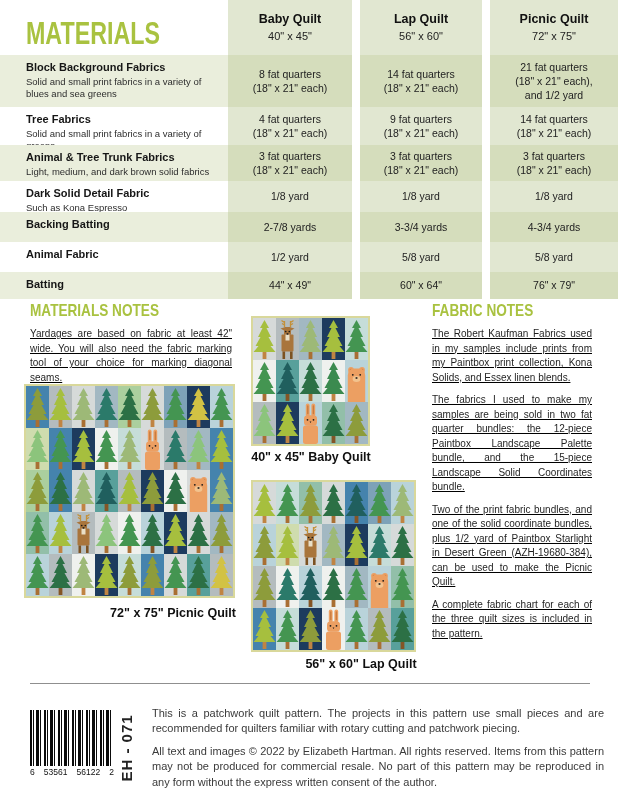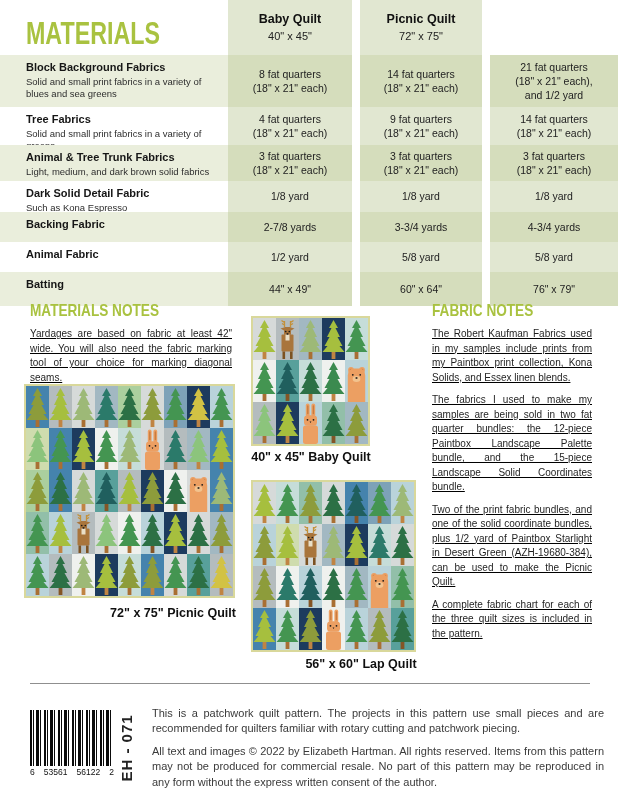--- a/index.html
+++ b/index.html
@@ -15,21 +15,21 @@
             font-size:10.5px; line-height:1.35; color:#222; white-space:pre-line;
             background:var(--col, #e1e7d1); padding:2px 4px; }
   .tc.val.g2, .tc.val.g3 { border-left:8px solid #fff; }
   .trow.odd .tc.left { background:#eaeedc; }
   .trow.odd .tc.val { background:#d5ddbc; }
   .tc.left { padding:6px 10px 2px 26px; }
   .rlabel { font-size:11px; font-weight:bold; color:#161616; line-height:1.25; }
   .rdesc  { font-size:9.5px; color:#2e2e2e; line-height:1.3; margin-top:1px; }
   .thead { height:55px; }
   .rh1{height:52px} .rh2{height:38px} .rh3{height:36px} .rh4{height:31px}
-  .rh5{height:30px} .rh6{height:30px} .rh7{height:34px}
+  .rh5{height:30px} .rh6{height:30px} .rh7{height:27px}
   .thead .tc.val { flex-direction:column; justify-content:center; }
   .col-name { font-size:12.5px; font-weight:bold; color:#111; }
   .col-size { font-size:11px; color:#222; margin-top:1px; }
   .big-title { display:inline-block; font-size:31px; font-weight:bold; color:#a9c240;
                transform:scaleX(0.75); transform-origin:left center; white-space:nowrap;
                margin-top:10px; letter-spacing:0; }
 
   
   .sec-title { display:inline-block; font-size:17px; font-weight:bold; color:#a9c240;
                transform:scaleX(0.8); transform-origin:left center; white-space:nowrap;
@@ -73,20 +73,24 @@
 
   <div class="mat-table">
     <div class="trow thead">
       <div class="tc left">
         <span class="big-title">MATERIALS</span>
       </div>
       <div class="tc val g1">
         <div class="col-name">Baby Quilt</div>
         <div class="col-size">40" x 45"</div>
       </div>
+      <div class="tc val g2">
+        <div class="col-name">Lap Quilt</div>
+        <div class="col-size">56" x 60"</div>
+      </div>
       <div class="tc val g3">
         <div class="col-name">Picnic Quilt</div>
         <div class="col-size">72" x 75"</div>
       </div>
     </div>
 
     <div class="trow odd rh1">
       <div class="tc left">
         <div class="rlabel">Block Background Fabrics</div>
         <div class="rdesc">Solid and small print fabrics in a variety of blues and sea greens</div>
@@ -131,21 +135,21 @@
         <div class="rlabel">Dark Solid Detail Fabric</div>
         <div class="rdesc">Such as Kona Espresso</div>
       </div>
       <div class="tc val g1">1/8 yard</div>
       <div class="tc val g2">1/8 yard</div>
       <div class="tc val g3">1/8 yard</div>
     </div>
 
     <div class="trow odd rh5">
       <div class="tc left">
-        <div class="rlabel">Backing Fabric</div>
+        <div class="rlabel">Backing Batting</div>
       </div>
       <div class="tc val g1">2-7/8 yards</div>
       <div class="tc val g2">3-3/4 yards</div>
       <div class="tc val g3">4-3/4 yards</div>
     </div>
 
     <div class="trow rh6">
       <div class="tc left">
         <div class="rlabel">Animal Fabric</div>
       </div>

